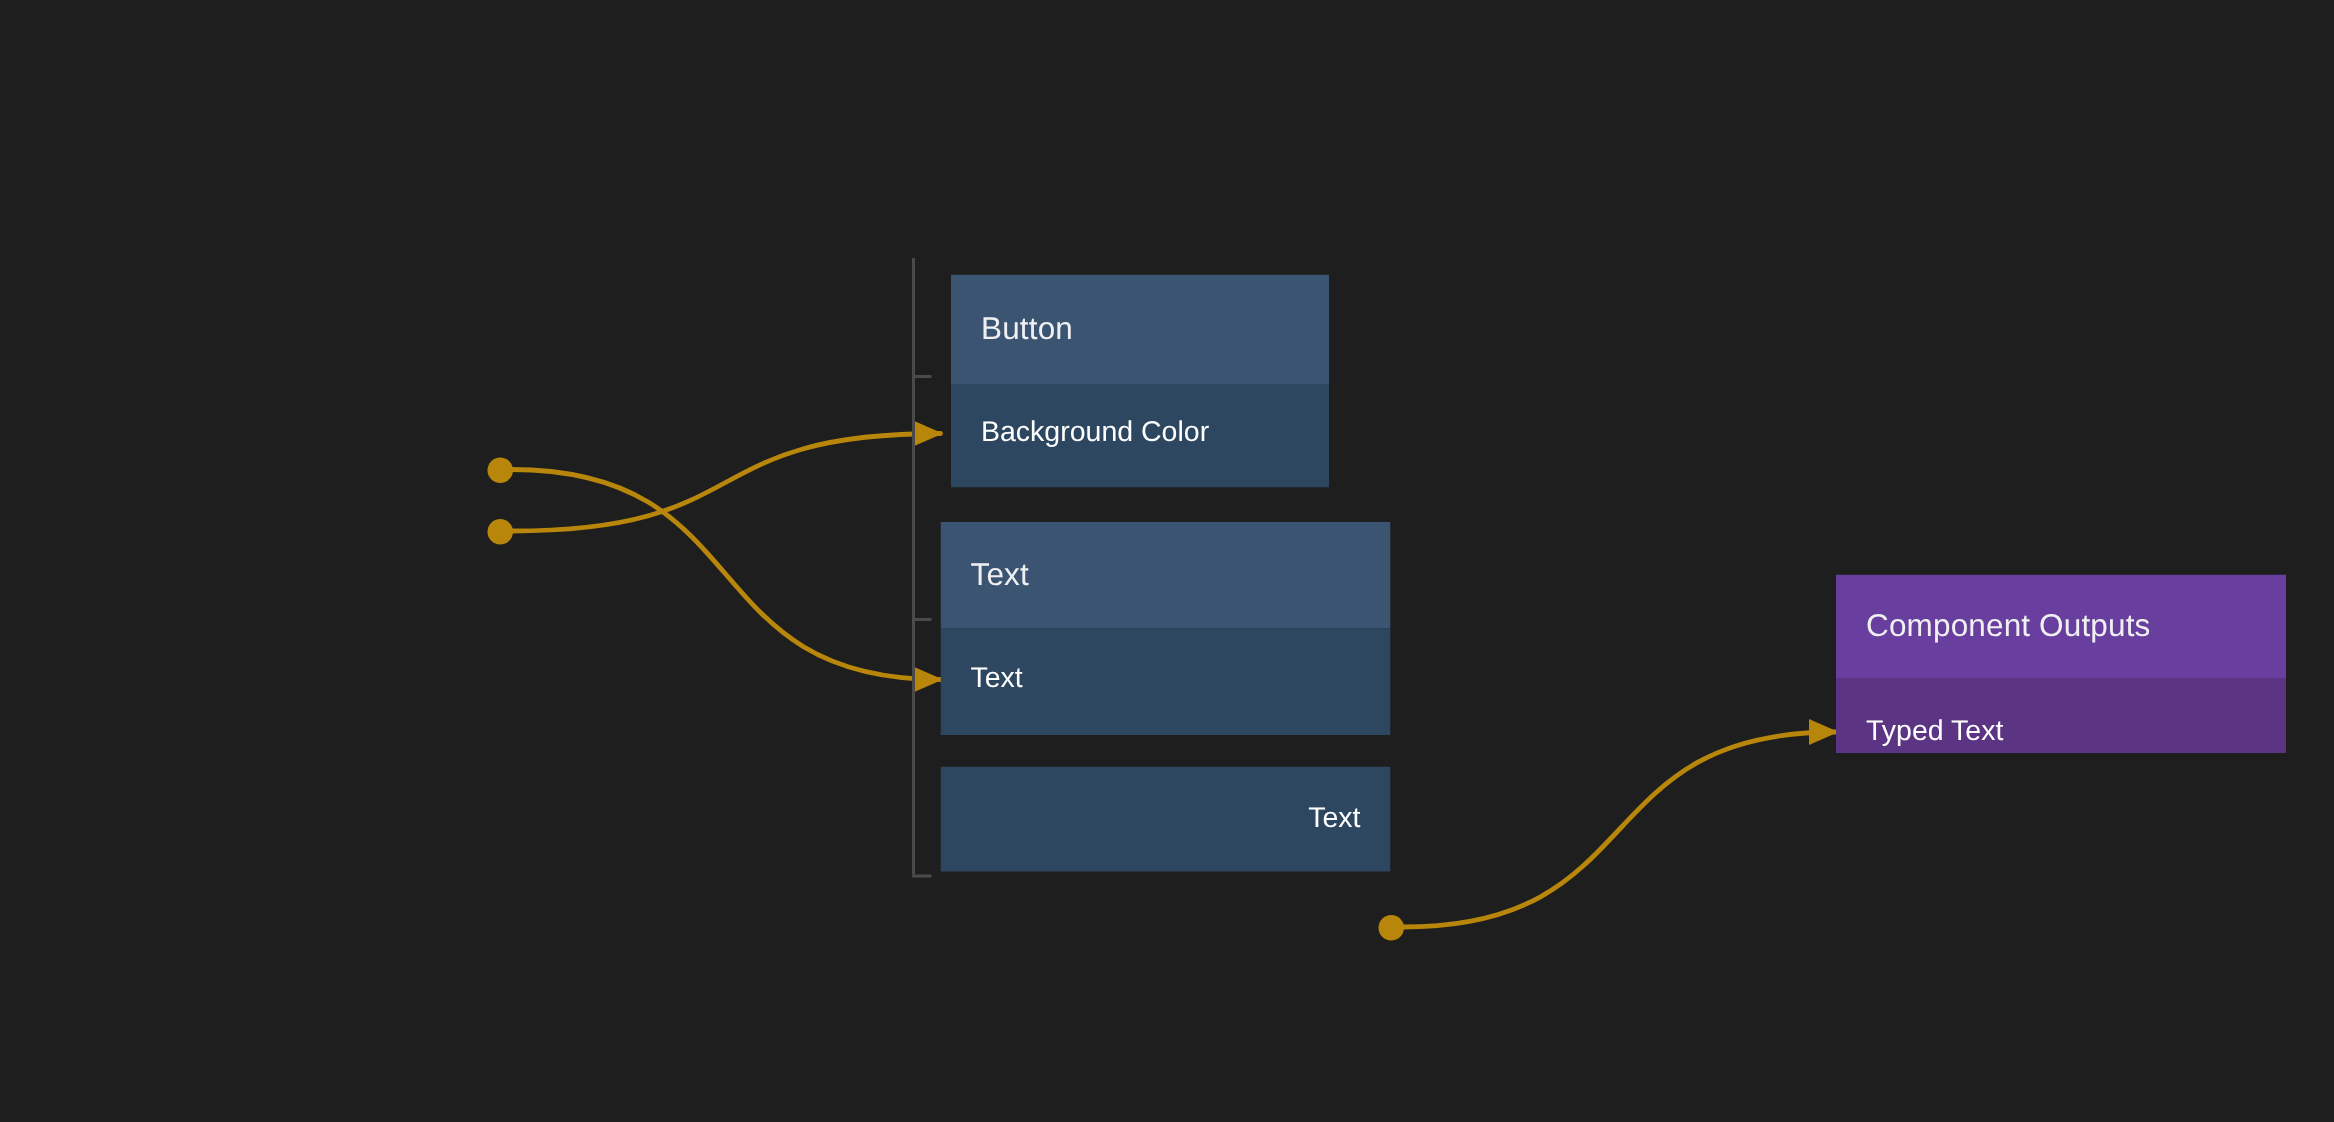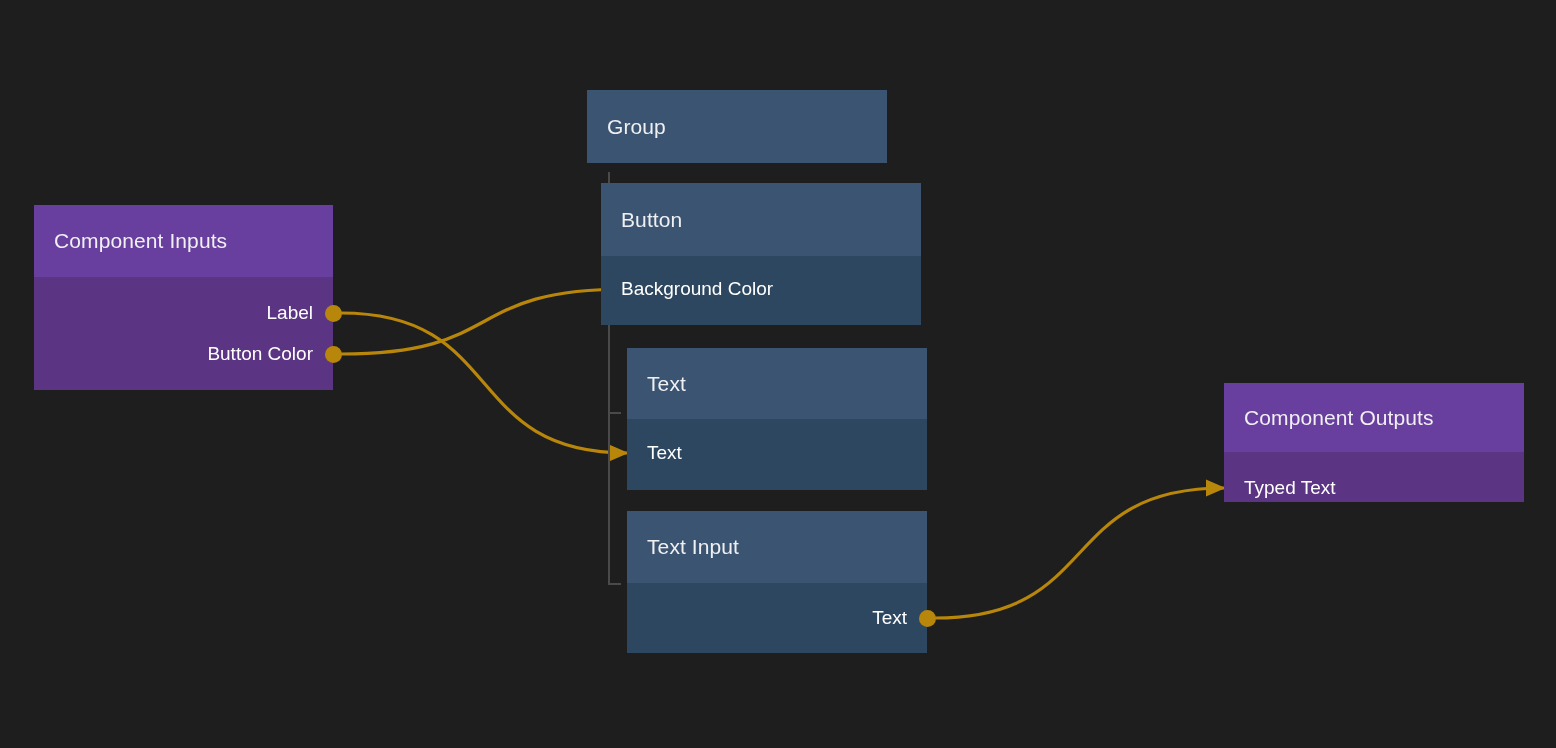--- a/index.html
+++ b/index.html
@@ -133,41 +133,23 @@
       </g>
   </svg>
 
   <div id="group-tree">
       <div class="tree-line" style="left: 608px; top: 172px; width: 2px; height: 411px; background: rgb(74, 74, 74);"></div>
       <div class="tree-line" style="left: 608px; top: 250px; width: 13px; height: 2px; background: rgb(74, 74, 74);"></div>
       <div class="tree-line" style="left: 608px; top: 412px; width: 13px; height: 2px; background: rgb(74, 74, 74);"></div>
       <div class="tree-line" style="left: 608px; top: 583px; width: 13px; height: 2px; background: rgb(74, 74, 74);"></div>
     </div>
 
-  <div class="node io" style="left: 34px; top: 205px; width: 299px; height: 185px;">
-    <div class="node-header" style="height: 72px; padding-left: 20px;">
-      <span class="node-title">Component Inputs</span>
-    </div>
-    <div class="node-body" style="height: 113px;">
-      <div class="port-row out" style="top: 36px;">
-        <span class="port-label">Label</span>
-      </div>
-      <div class="port-row out" style="top: 77px;">
-        <span class="port-label">Button Color</span>
-      </div>
-    </div>
-  </div>
 
-  <div class="node group-banner" style="left: 587px; top: 90px; width: 300px; height: 73px;">
-    <div class="node-header" style="height: 73px; padding-left: 20px;">
-      <span class="node-title">Group</span>
-    </div>
-  </div>
 
-  <div class="node widget" style="left: 601px; top: 183px; width: 320px; height: 142px;">
+  <div class="node widget" style="left: 634px; top: 183px; width: 252px; height: 142px;">
     <div class="node-header" style="height: 73px; padding-left: 20px;">
       <span class="node-title">Button</span>
     </div>
     <div class="node-body" style="height: 69px;">
       <div class="port-row in" style="top: 33px;">
         <span class="port-label">Background Color</span>
       </div>
     </div>
   </div>
 
@@ -176,23 +158,20 @@
       <span class="node-title">Text</span>
     </div>
     <div class="node-body" style="height: 71px;">
       <div class="port-row in" style="top: 34px;">
         <span class="port-label">Text</span>
       </div>
     </div>
   </div>
 
   <div class="node widget" style="left: 627px; top: 511px; width: 300px; height: 142px;">
-    <div class="node-header" style="height: 72px; padding-left: 20px;">
-      <span class="node-title">Text Input</span>
-    </div>
     <div class="node-body" style="height: 70px;">
       <div class="port-row out" style="top: 35px;">
         <span class="port-label">Text</span>
       </div>
     </div>
   </div>
 
   <div class="node io" style="left: 1224px; top: 383px; width: 300px; height: 140px;">
     <div class="node-header" style="height: 69px; padding-left: 20px;">
       <span class="node-title">Component Outputs</span>

